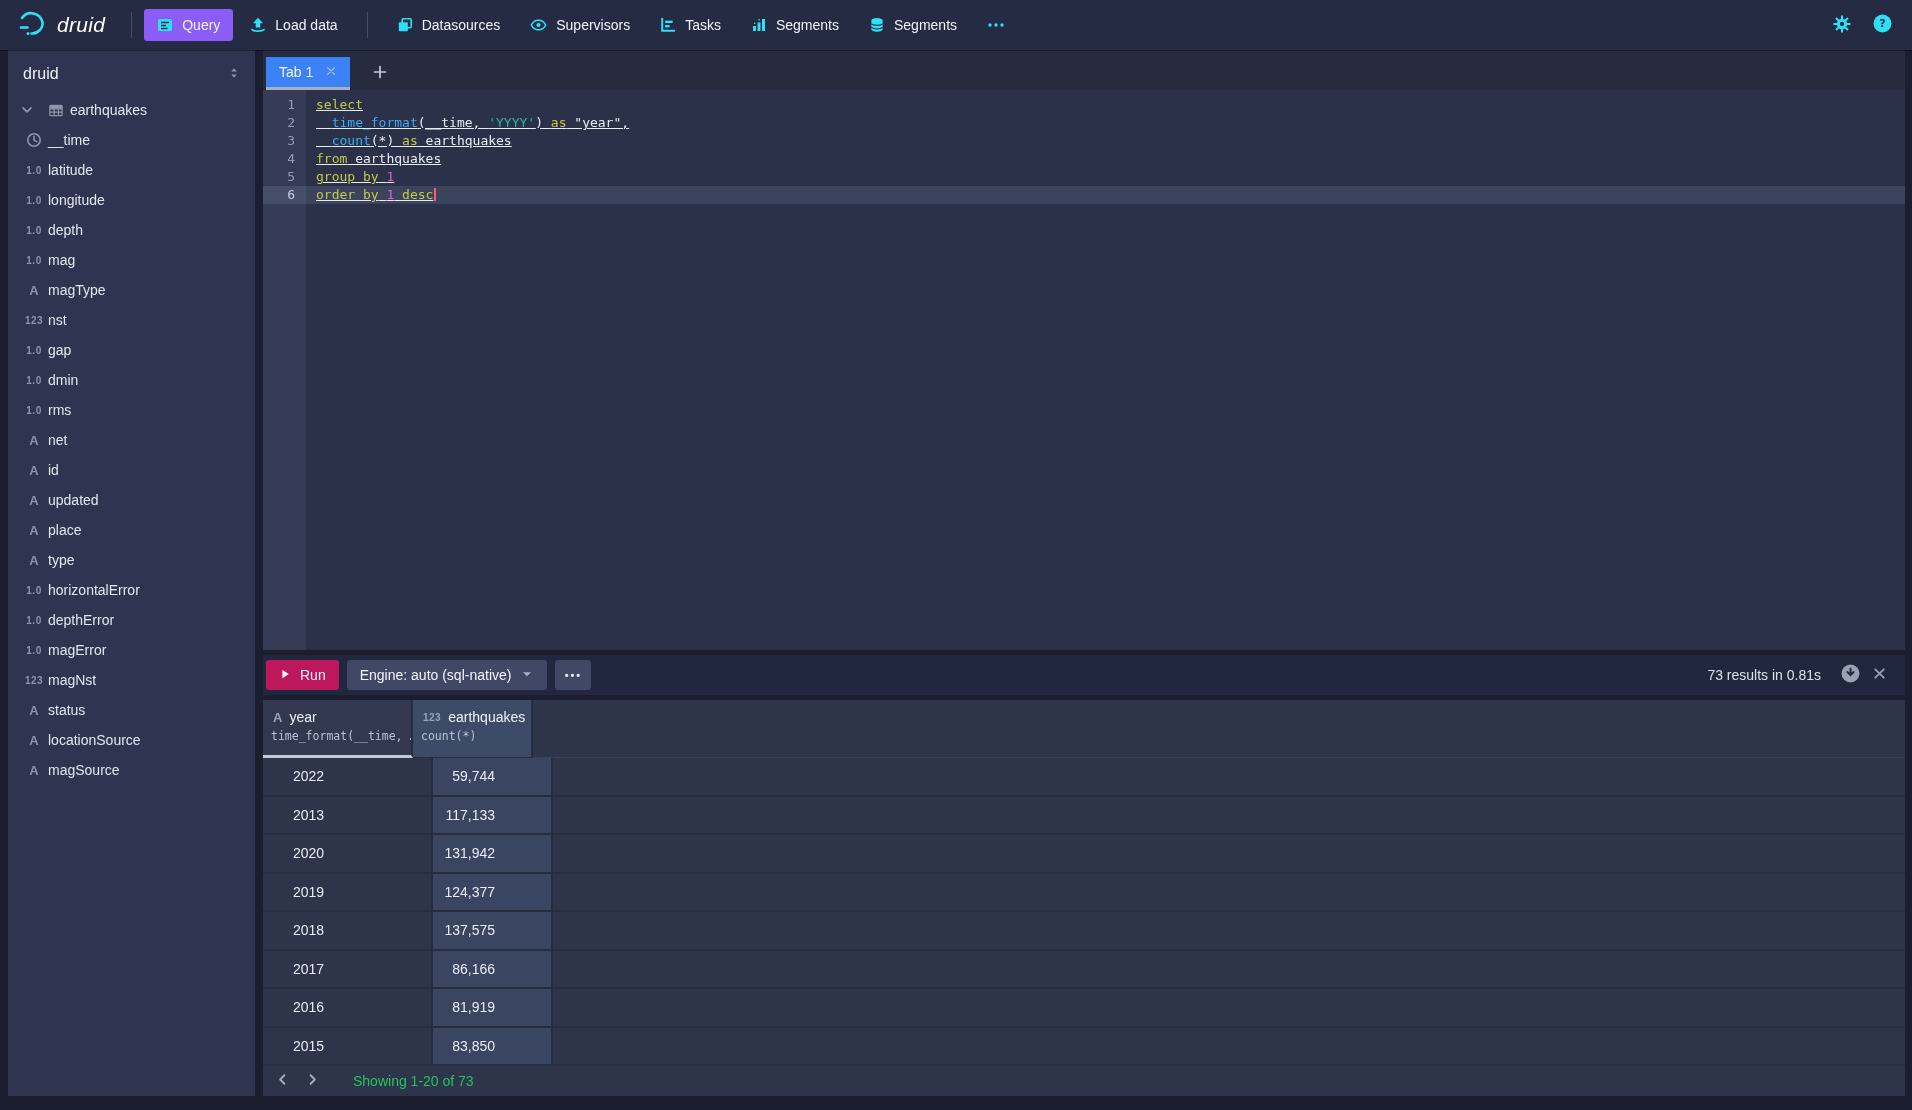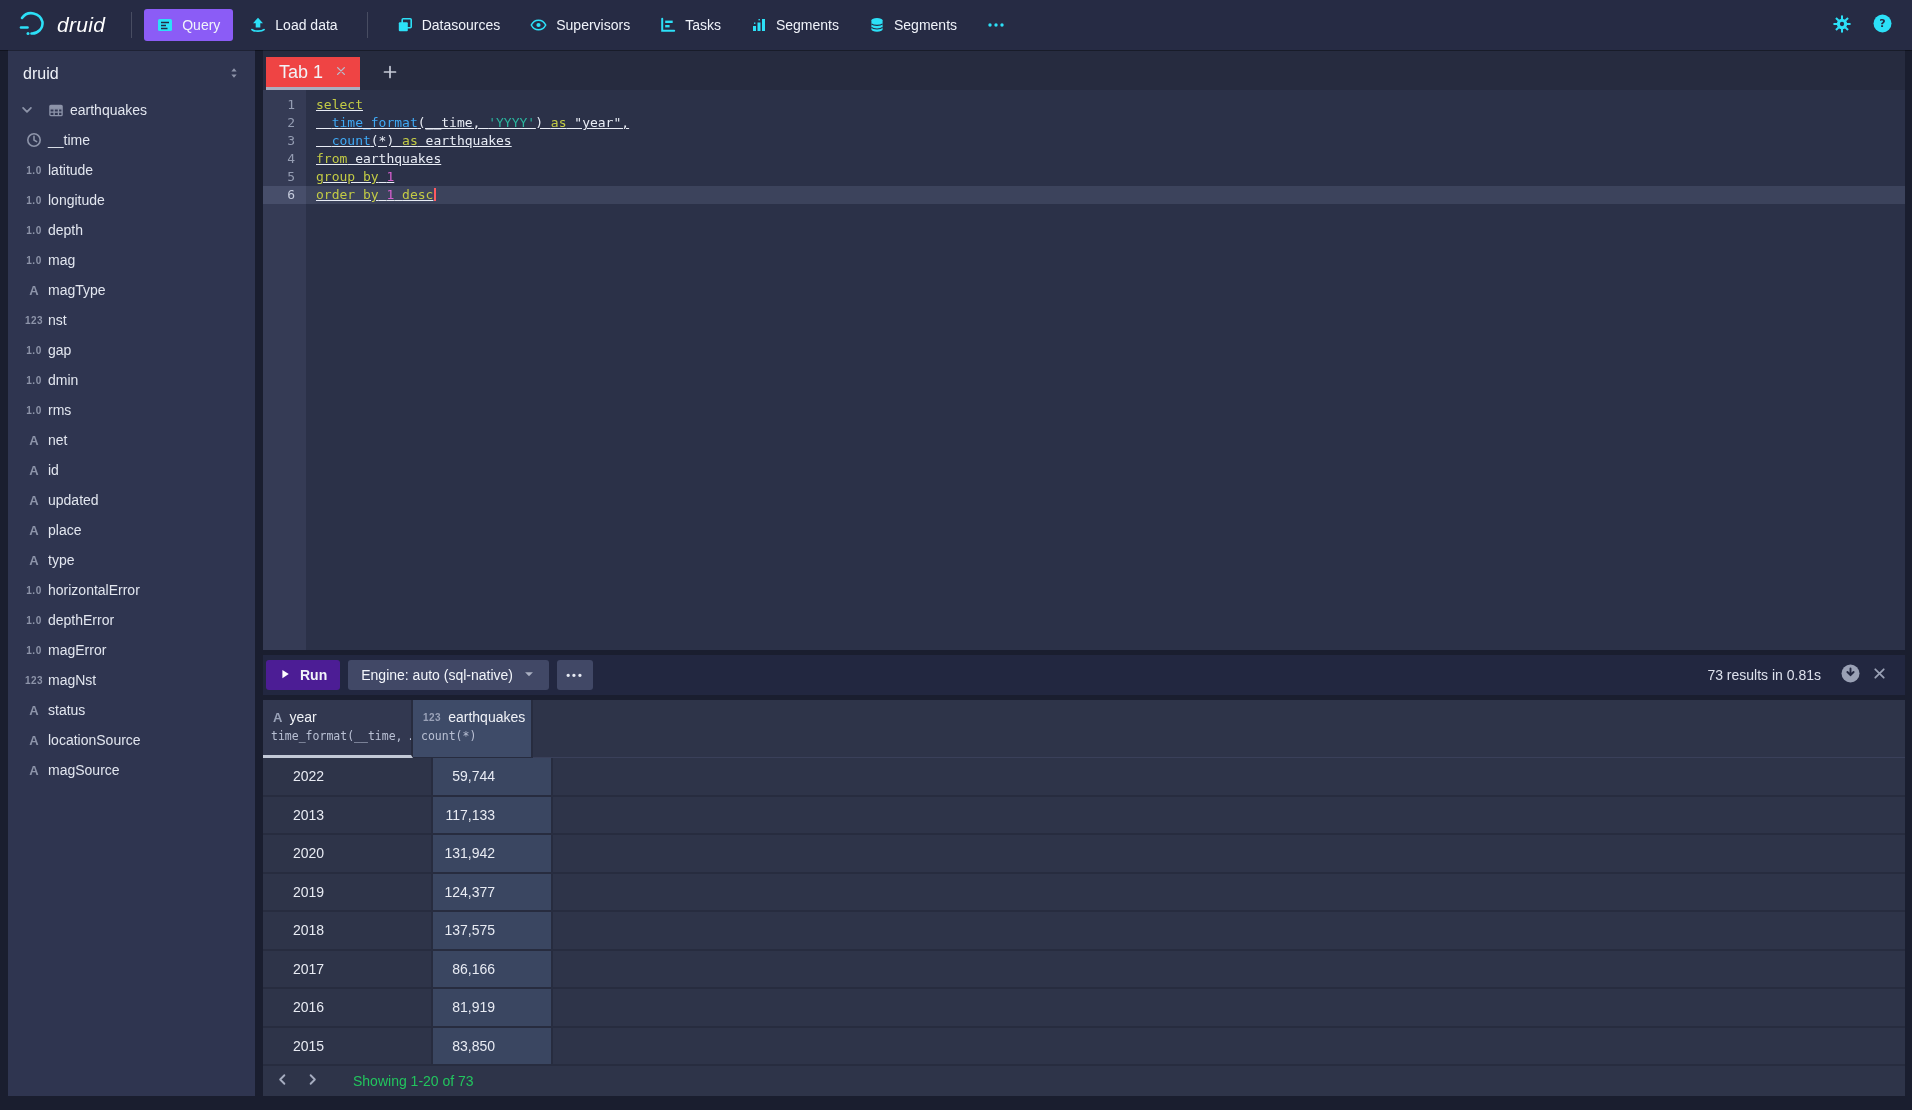--- a/index.html
+++ b/index.html
@@ -39,22 +39,22 @@
     color:#8d94a9; font-weight:700; flex:none; }
   .type-txt-sm { font-size:10px; letter-spacing:.5px; }
   .type-txt-a { font-size:13px; }
   .tree-item.child { }
   .tree-label { white-space:nowrap; }
 
   
   .main { position:absolute; left:263px; top:50px; right:7px; bottom:14px; }
 
   .tabbar { height:40px; background:#262b3f; display:flex; align-items:flex-end; padding-left:3px; }
-  .tab { height:33px; background:#ef4444; display:flex; align-items:center; gap:12px;
-    padding:0 13px; font-size:18px; color:#f2f4f8; border-bottom:3px solid #a9afc0; cursor:pointer; }
+  .tab { height:33px; background:#3b82f6; display:flex; align-items:center; gap:12px;
+    padding:0 13px; font-size:14px; color:#f2f4f8; border-bottom:3px solid #a9afc0; cursor:pointer; }
   .tab-close { background:none; border:none; cursor:pointer; display:flex; align-items:center; padding:0; }
   .tab-add { background:none; border:none; cursor:pointer; margin-left:16px; height:33px;
     display:flex; align-items:center; padding:0 6px; }
 
   .editor { height:560px; background:#2b3148; padding-top:6px; font-size:13px; cursor:text; position:relative; }
   .code-line { display:flex; height:18px; line-height:18px; font-family:"DejaVu Sans Mono","Liberation Mono",monospace; }
   .gutter { width:43px; flex:none; background:#353b55; color:#949cb2; text-align:right;
     padding-right:11px; user-select:none; }
   .code-text { padding-left:10px; white-space:pre; color:#e8ecf5;text-decoration:underline; }
   .code-line.active { background:#3c435c; }
@@ -64,21 +64,21 @@
   .tok-kw { color:#c3cb45; }
   .tok-fn { color:#3fa9f5; }
   .tok-str { color:#2bb59e; }
   .tok-num { color:#d75fd0; }
   .caret { display:inline-block; width:2px; height:13px; background:#ff5a5f; vertical-align:-2px; margin-left:1px; }
 
   .runbar { margin-top:5px; height:40px; background:#222740; display:flex; align-items:center;
     padding:0 16px 0 3px; gap:8px; }
   .btn { height:30px; border:none; border-radius:3px; font-size:14px; font-family:inherit;
     color:#f2f5fa; display:flex; align-items:center; gap:9px; cursor:pointer; padding:0 13px; }
-  .btn-run { background:#4c1d95; font-weight:700; }
+  .btn-run { background:#be185d; font-weight:400; }
   .btn-engine { background:#414866; }
   .btn-more { background:#414866; width:36px; justify-content:center; letter-spacing:2px;
     font-weight:700; color:#e8ecf5; padding:0; }
   .run-status { margin-left:auto; color:#dde1ec; margin-right:10px; }
 
   .results { margin-top:5px; background:#2e3449; }
   .thead { display:flex; height:58px; }
   .hcell { flex:none; cursor:pointer; overflow:hidden; }
   .hcell.h1 { width:150px; background:#323850; border-right:2px solid #272c3f;
     border-bottom:3px solid #c3c9d7; }

